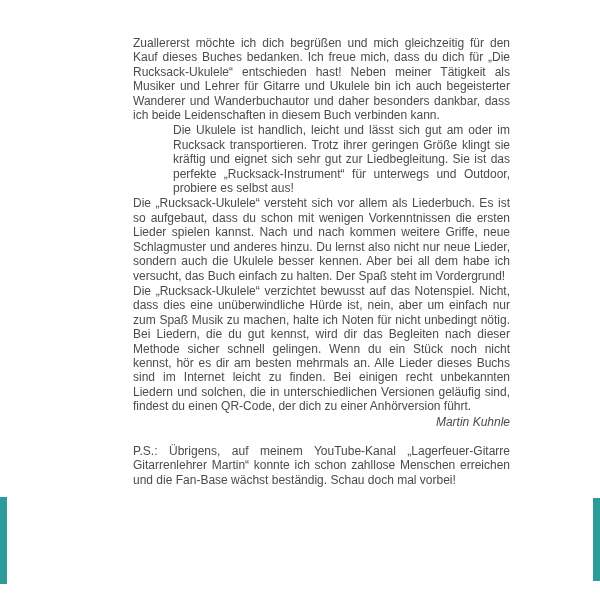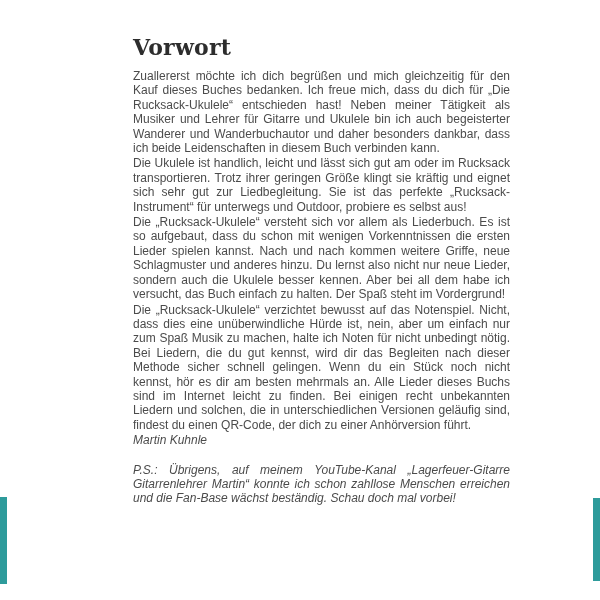--- a/index.html
+++ b/index.html
@@ -36,46 +36,45 @@
     font-size: 12px;
     line-height: 14.4px;
     color: #4b4b4b;
     text-align: justify;
     margin: 0 0 1px 0;
     hyphens: auto;
     -webkit-hyphens: auto;
   }
   .body-text p.signature {
     font-style: italic;
-    text-align: left;
+    text-align: right;
   }
   .body-text p.postscript {
     margin-top: 15px;
   }
   .edge-bar {
     position: absolute;
     width: 7px;
   }
   .edge-bar.left  { left: 0;   top: 497px; height: 87px; }
   .edge-bar.right { right: 0;  top: 498px; height: 83px; }
 </style>
 </head>
 <body>
 
 <div class="page">
 
   <div class="content">
-    <h1 class="title" style="color: rgb(45, 45, 45);">Vorwort</h1>
 
     <div class="body-text">
       <p style="color: rgb(75, 75, 75);">Zuallererst möchte ich dich begrüßen und mich gleichzeitig für den Kauf dieses Buches bedanken. Ich freue mich, dass du dich für „Die Rucksack-Ukulele“ entschieden hast! Neben meiner Tätigkeit als Musiker und Lehrer für Gitarre und Ukulele bin ich auch begeisterter Wanderer und Wanderbuchautor und daher besonders dankbar, dass ich beide Leidenschaften in diesem Buch verbinden kann.</p>
-      <p style="color: rgb(75, 75, 75);">Die Ukulele ist handlich, leicht und lässt sich gut am oder im Rucksack transportieren. Trotz ihrer geringen Größe klingt sie kräftig und eignet sich sehr gut zur Liedbegleitung. Sie ist das perfekte „Rucksack-Instrument“ für unterwegs und Outdoor, probiere es selbst aus!</p>
+      <p style="color: rgb(75, 75, 75); margin-left: 40px;">Die Ukulele ist handlich, leicht und lässt sich gut am oder im Rucksack transportieren. Trotz ihrer geringen Größe klingt sie kräftig und eignet sich sehr gut zur Liedbegleitung. Sie ist das perfekte „Rucksack-Instrument“ für unterwegs und Outdoor, probiere es selbst aus!</p>
       <p style="color: rgb(75, 75, 75);">Die „Rucksack-Ukulele“ versteht sich vor allem als Liederbuch. Es ist so aufgebaut, dass du schon mit wenigen Vorkenntnissen die ersten Lieder spielen kannst. Nach und nach kommen weitere Griffe, neue Schlagmuster und anderes hinzu. Du lernst also nicht nur neue Lieder, sondern auch die Ukulele besser kennen. Aber bei all dem habe ich versucht, das Buch einfach zu halten. Der Spaß steht im Vordergrund!</p>
       <p style="color: rgb(75, 75, 75);">Die „Rucksack-Ukulele“ verzichtet bewusst auf das Notenspiel. Nicht, dass dies eine unüberwindliche Hürde ist, nein, aber um einfach nur zum Spaß Musik zu machen, halte ich Noten für nicht unbedingt nötig. Bei Liedern, die du gut kennst, wird dir das Begleiten nach dieser Methode sicher schnell gelingen. Wenn du ein Stück noch nicht kennst, hör es dir am besten mehrmals an. Alle Lieder dieses Buchs sind im Internet leicht zu finden. Bei einigen recht unbekannten Liedern und solchen, die in unterschiedlichen Versionen geläufig sind, findest du einen QR-Code, der dich zu einer Anhörversion führt.</p>
       <p class="signature" style="color: rgb(75, 75, 75);">Martin Kuhnle</p>
-      <p class="postscript" style="color: rgb(75, 75, 75); font-style: italic;">P.S.: Übrigens, auf meinem YouTube-Kanal „Lagerfeuer-Gitarre Gitarrenlehrer Martin“ konnte ich schon zahllose Menschen erreichen und die Fan-Base wächst beständig. Schau doch mal vorbei!</p>
+      <p class="postscript" style="color: rgb(75, 75, 75);">P.S.: Übrigens, auf meinem YouTube-Kanal „Lagerfeuer-Gitarre Gitarrenlehrer Martin“ konnte ich schon zahllose Menschen erreichen und die Fan-Base wächst beständig. Schau doch mal vorbei!</p>
     </div>
   </div>
 
   <div class="edge-bar left" style="background: rgb(46, 155, 155);"></div>
   <div class="edge-bar right" style="background: rgb(46, 155, 155);"></div>
 
 </div>
 
 </body></html>

